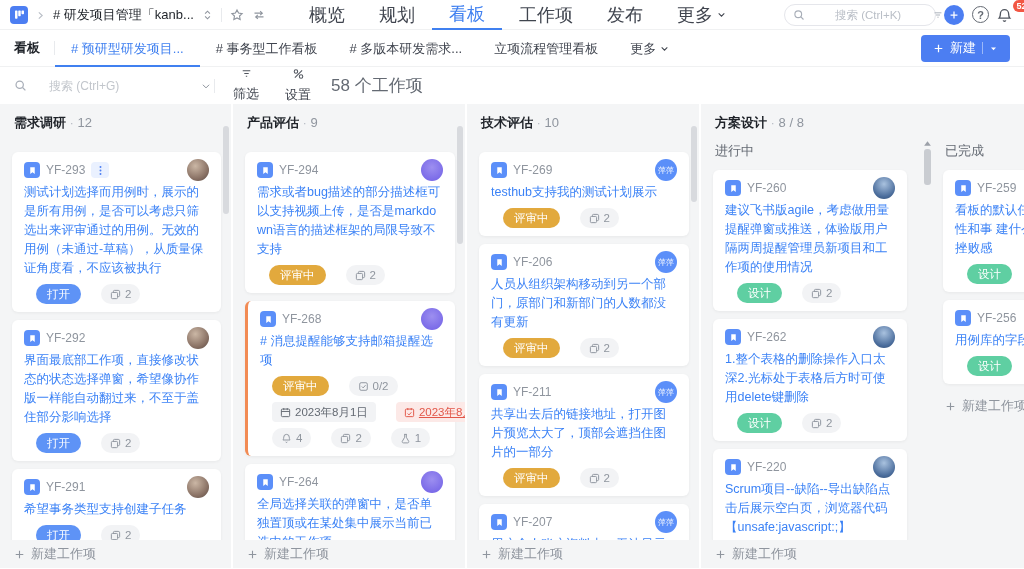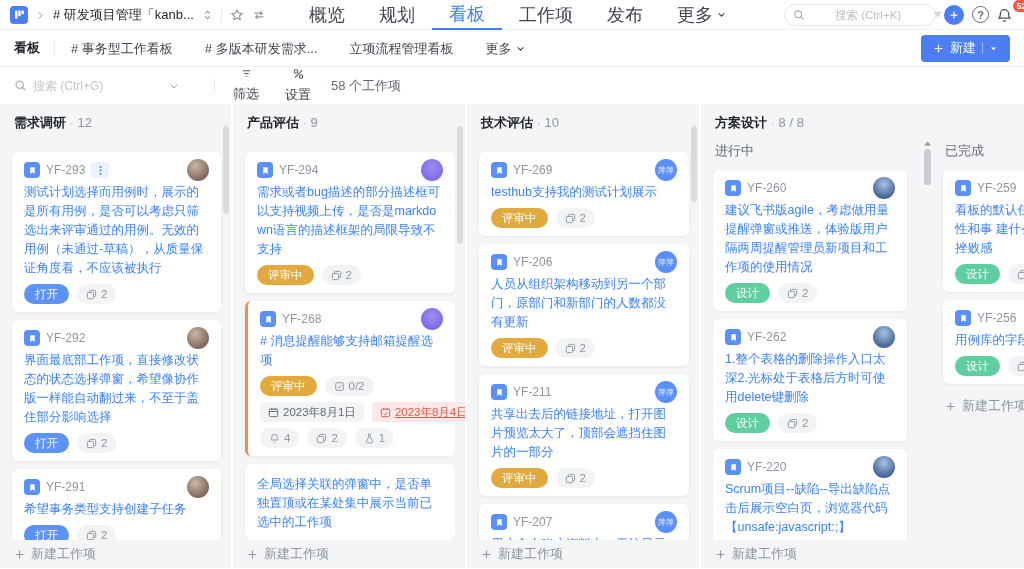--- a/index.html
+++ b/index.html
@@ -45,27 +45,27 @@
   .btab.active { color:#4080F0; border-bottom:2px solid #4080F0; }
   .btab-more { display:flex; align-items:center; gap:4px; }
   .new-btn { background:#4C7EF2; color:#fff; height:27px; border:none; border-radius:4px;
     font-size:13px; display:flex; align-items:center; gap:6px; padding:0 12px; cursor:pointer;
     font-family:inherit; }
   .new-btn .sep { width:1px; height:12px; background:rgba(255,255,255,.45); }
 
   
   .toolbar { height:37px; display:flex; align-items:center; padding:0 14px; gap:10px;
     background:#fff; }
-  .toolbar .tsearch { display:flex; align-items:center; gap:6px; width:190px; color:#A8AEB8; }
+  .toolbar .tsearch { display:flex; align-items:center; gap:22px; width:190px; color:#A8AEB8; }
   .toolbar .tsearch input { border:none; outline:none; background:transparent; width:130px;
     font-size:12px; font-family:inherit; }
   .toolbar .tsearch input::placeholder { color:#C2C6CC; }
   .tool-item { display:flex; align-items:center; gap:6px; font-size:13px; color:#40454F;
     cursor:pointer; padding:0 8px;flex-direction:column; }
-  .count-label { font-size:13px; color:#646A73; margin-left:2px; }
+  .count-label { font-size:17px; color:#646A73; margin-left:2px; }
 
   
   .board { height:464px; display:flex; gap:2px; background:#fff; }
   .col { background:#F4F5F6; width:231px; flex:none; display:flex; flex-direction:column;
     position:relative; }
   .col.c4 { width:444px; }
   .col-header { height:30px; padding:10px 14px 0; font-size:13px; font-weight:600;
     color:#1F2329; }
   .col-count { color:#8F959E; font-weight:400; }
   .col-count::before { content:"\00a0·\00a0"; color:#B9BEC6; }
@@ -90,21 +90,21 @@
   .av { width:22px; height:22px; border-radius:50%; margin-left:auto; flex:none;
     display:flex; align-items:center; justify-content:center; overflow:hidden; }
   .av-f  { background:radial-gradient(circle at 38% 32%, #CBB7A5, #8A7265 62%, #584740); }
   .av-p  { background:radial-gradient(circle at 50% 38%, #9D8FF0, #7A6AE8 75%); }
   .av-pp { background:#5B8FF9; color:#fff; font-size:8px; letter-spacing:0; }
   .av-m  { background:radial-gradient(circle at 50% 32%, #A9C2DF, #4A6C9B 68%, #2F4A70); }
   .ctext { font-size:12.5px; line-height:19px; color:#3b82f6; margin-top:3px;
     word-break:break-all; }
   .crow { display:flex; align-items:center; gap:8px; margin-top:6px; flex-wrap:nowrap; }
   .pill { height:20px; border-radius:10px; padding:0 11px; font-size:11.5px; color:#fff;
-    display:inline-flex; align-items:center; gap:4px; white-space:nowrap; }
+    display:inline-flex; align-items:center; gap:4px; white-space:nowrap;margin-left:12px; }
   .st-open   { background:#5E93F6; }
   .st-review { background:#E2A93D; }
   .st-design { background:#5FCFA2; }
   .pill.gray { background:#F2F3F5; color:#8F959E; padding:0 9px; }
   .pill.datep { border-radius:4px; background:#F2F3F5; color:#646A73; padding:0 8px; }
   .pill.datep.red { background:#FCE9E7; color:#E25749;text-decoration:underline; }
 
   .vthumb { position:absolute; width:6px; background:#D8DADE; border-radius:3px; }
   .midscroll { position:absolute; left:221px; top:36px; width:10px; display:flex;
     flex-direction:column; align-items:center; gap:2px; color:#9CA1A9; }
@@ -183,20 +183,21 @@
         <path d="M8 1.8a4.4 4.4 0 0 0-4.4 4.4c0 3.2-1.3 4.6-1.3 4.6h11.4s-1.3-1.4-1.3-4.6A4.4 4.4 0 0 0 8 1.8z"></path>
         <path d="M6.6 13.2a1.5 1.5 0 0 0 2.8 0"></path>
       </svg>
     <span class="badge">52</span>
   </span>
 </header>
 
 <div class="boardbar">
   <span class="boardbar-label">看板</span>
   <span class="vdiv"></span>
+  <span class="btab active"># 预研型研发项目...</span>
   <span class="btab"># 事务型工作看板</span>
   <span class="btab"># 多版本研发需求...</span>
   <span class="btab">立项流程管理看板</span>
   <span class="btab btab-more">
     <span>更多</span>
     <svg class="ic" width="9" height="9" viewBox="0 0 16 16" fill="none" stroke="#40454F" stroke-width="1.8">
         <path d="M3 6l5 5 5-5"></path>
       </svg>
   </span>
   <span class="spacer"></span>
@@ -415,20 +416,29 @@
           <span class="pill gray">
               <svg class="ic" width="11" height="11" viewBox="0 0 16 16" fill="none" stroke="#8F959E" stroke-width="1.4">
                 <path d="M6 2h4M6.8 2v4.2L3.4 12a1.6 1.6 0 0 0 1.4 2.4h6.4a1.6 1.6 0 0 0 1.4-2.4L9.2 6.2V2"></path>
               </svg>
               <span>1</span>
             </span>
         </div>
       </div>
 
       <div class="card">
+        <div class="card-head">
+          <span class="citype">
+              <svg class="ic" width="9" height="9" viewBox="0 0 16 16" fill="#fff">
+                <path d="M4 2h8v12l-4-2.8L4 14z"></path>
+              </svg>
+            </span>
+          <span class="cid">YF-264</span>
+          <span class="av av-p"></span>
+        </div>
         <div class="ctext">全局选择关联的弹窗中，是否单独置顶或在某处集中展示当前已选中的工作项</div>
 
       </div>
 
     </div>
     <div class="col-footer">
       <svg class="ic" width="11" height="11" viewBox="0 0 16 16" fill="none" stroke="#8F959E" stroke-width="1.6">
           <path d="M8 2.5v11M2.5 8h11"></path>
         </svg>
       <span>新建工作项</span>

